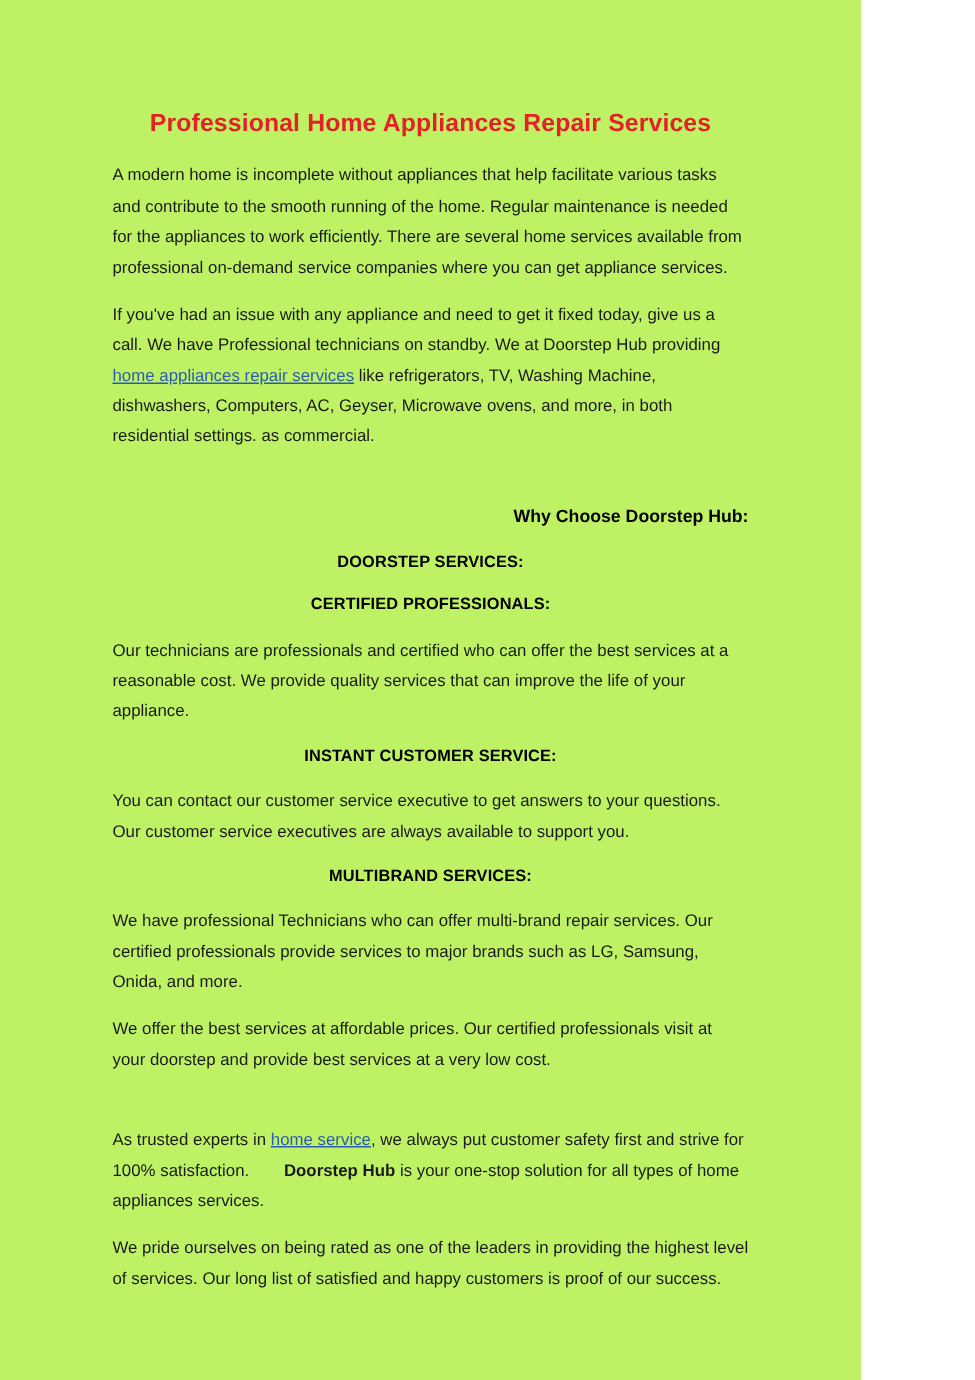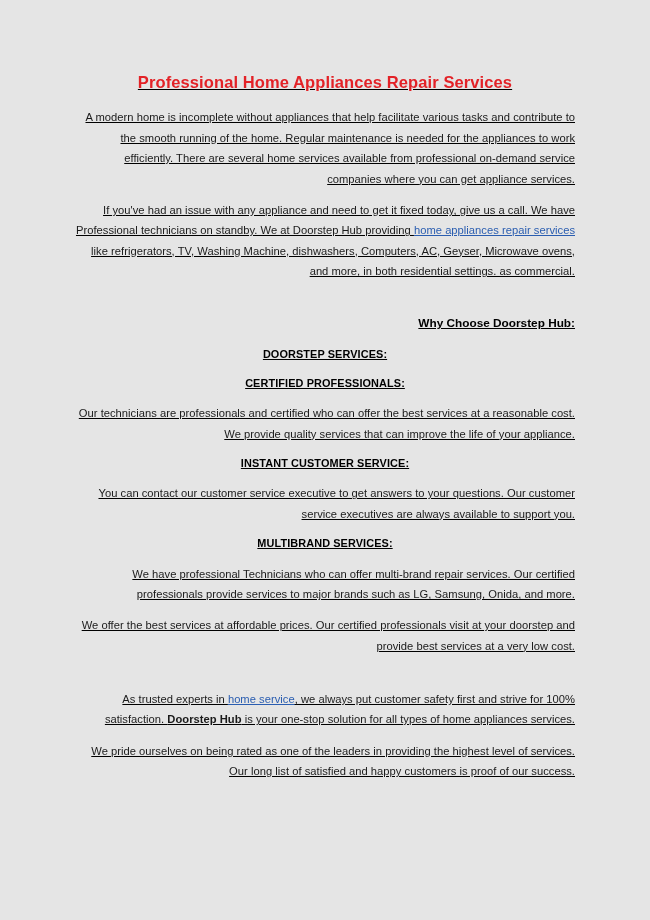--- a/index.html
+++ b/index.html
@@ -11,44 +11,43 @@
     width: 650px;
     height: 920px;
     overflow: hidden;
     font-family: "Liberation Sans", sans-serif;
     color: #000000;
     -webkit-font-smoothing: antialiased;
   }
 
   .page {
     position: relative;
-    width: 650px;
+    width: 574px;
     height: 920px;
-    background: #e5e5e5;
+    background: #bef264;
     box-sizing: border-box;
     padding: 72px 75px 0 75px;
-    text-decoration: underline;
   }
 
   .doc-title {
     margin: 0 0 14px 0;
     text-align: center;
     color: #e32227;
     font-size: 16.5px;
     font-weight: bold;
     letter-spacing: 0.1px;
     line-height: 1.3;
   }
 
   p.body-para {
     margin: 0 0 11px 0;
     font-size: 11.2px;
     line-height: 1.82;
     color: #1a1a1a;
-    text-align: right;
+    text-align: left;
     letter-spacing: 0.02px;
   }
 
   .section-title {
     margin: 0 0 13px 0;
     font-size: 11.8px;
     font-weight: bold;
     color: #000000;
     line-height: 1.6;
     text-align: right;
@@ -64,20 +63,21 @@
     text-align: center;
   }
 
   a.doc-link {
     color: #2a5db0;
     text-decoration: underline;
   }
 
   .bold-inline {
     font-weight: bold;
+    margin-left: 20px;
   }
 
   .gap-lg {
     height: 22px;
   }
 </style>
 </head>
 <body>
 
 <div class="page">

